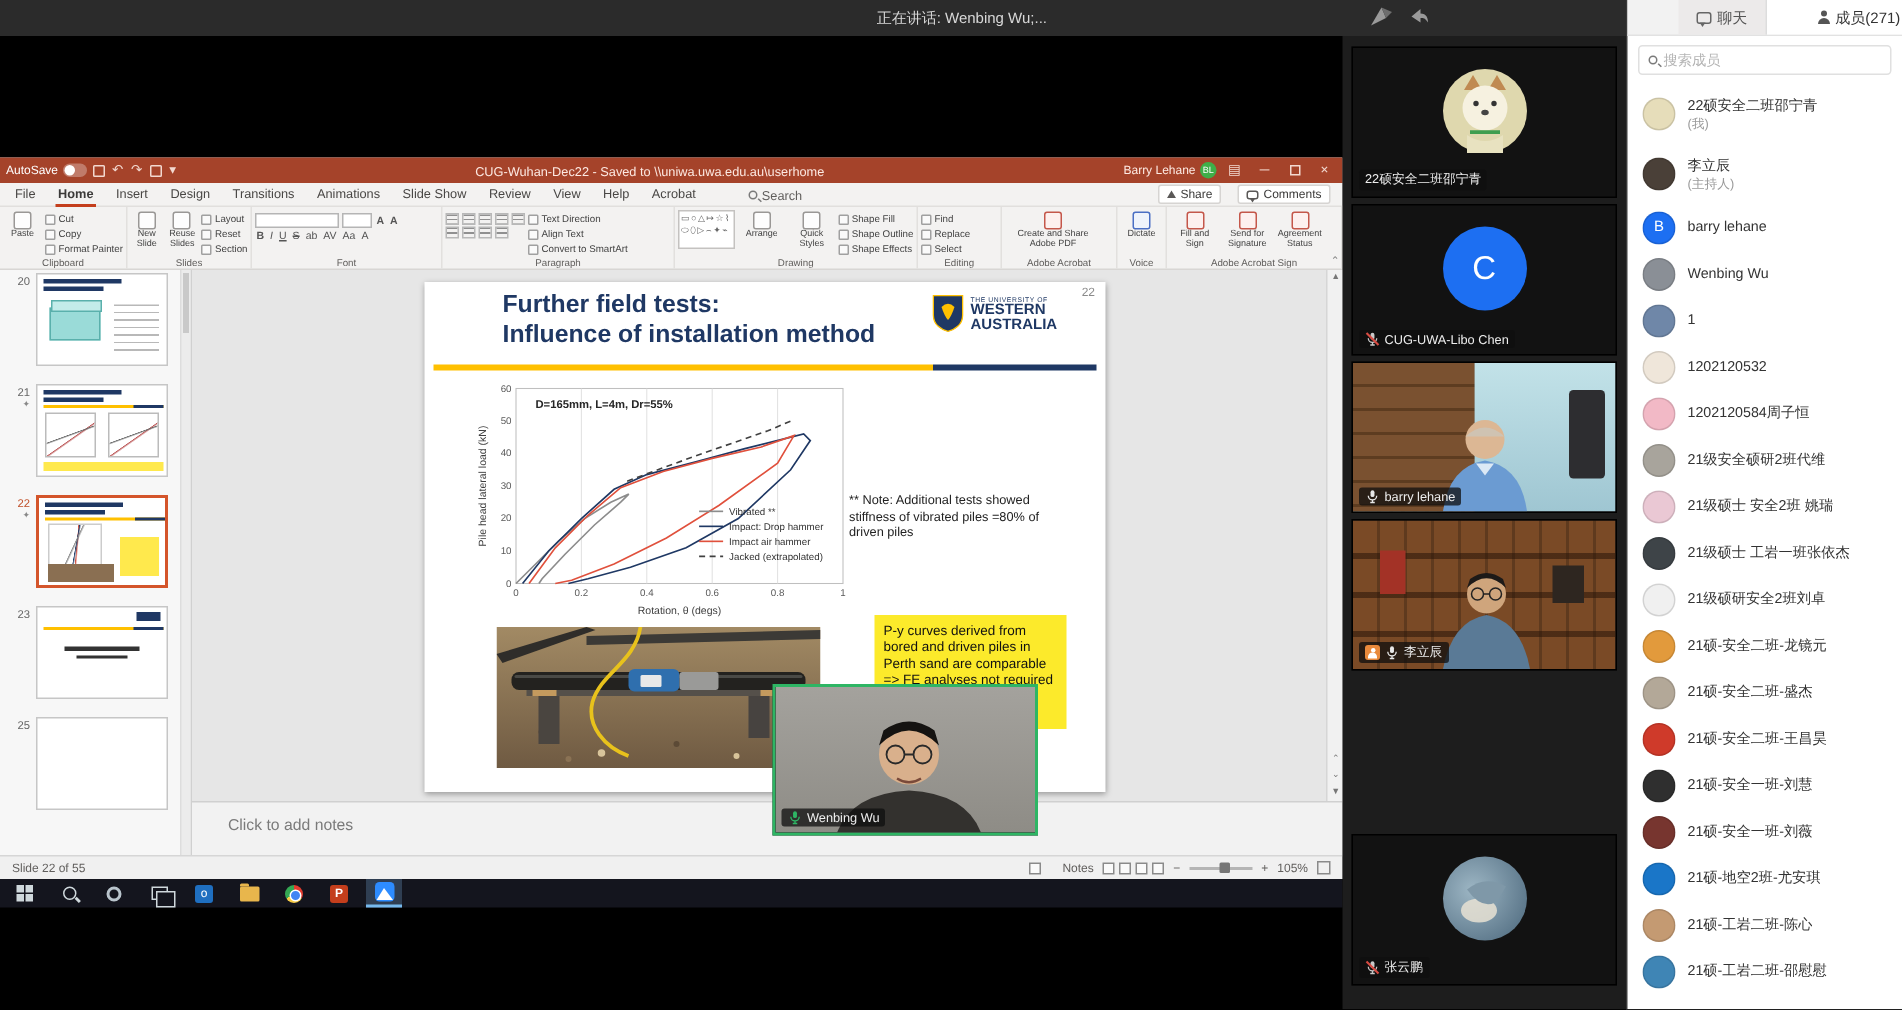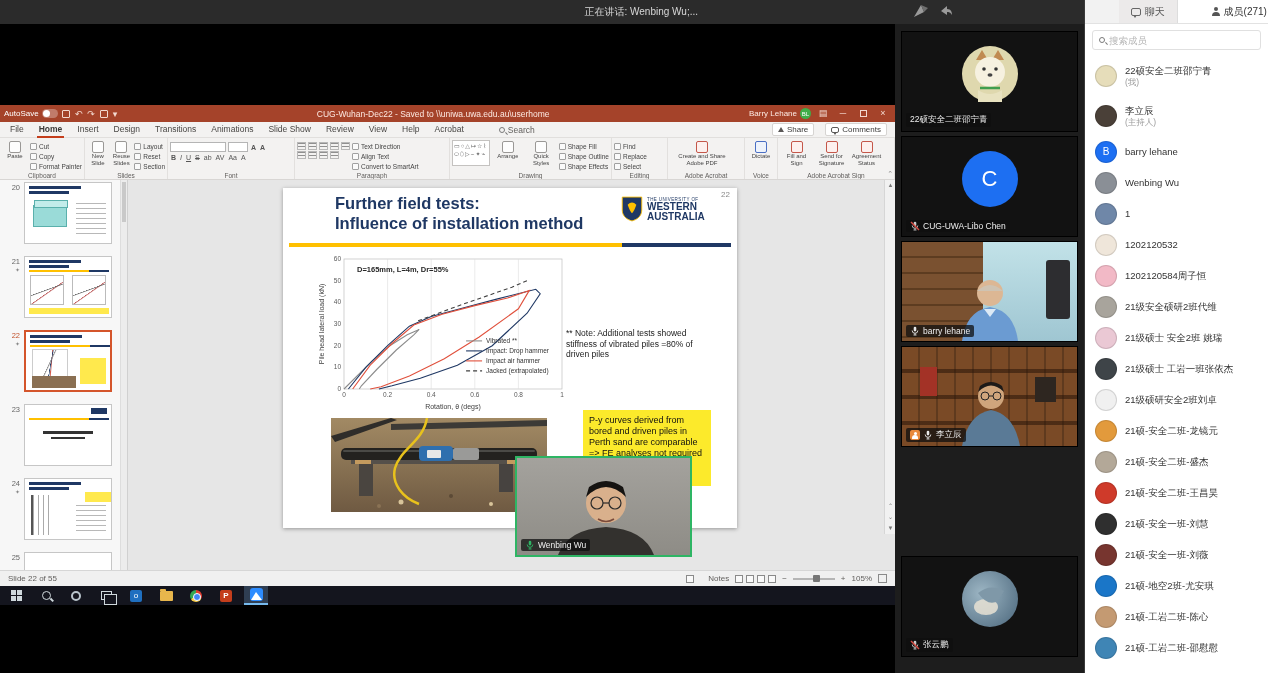--- a/index.html
+++ b/index.html
@@ -446,28 +446,20 @@
             </div>
             <div class="thumb-row">
               <div class="thumb-numcol">23</div>
               <div class="thumb">
                 <div class="t-logo"></div>
                 <div class="t-rule"></div>
                 <div class="t-centertext">
                   <i></i>
                   <i></i>
                 </div>
-              </div>
-            </div>
-            <div class="thumb-row">
-              <div class="thumb-numcol">24<div class="thumb-star">✦</div></div>
-              <div class="thumb">
-                <div class="t-title hl"></div>
-                <div class="t-diag"></div>
-                <div class="t-tablemini r"></div>
               </div>
             </div>
             <div class="thumb-row">
               <div class="thumb-numcol">25</div>
               <div class="thumb"></div>
             </div>
           </div>
         <div class="rightcol">
           <div class="canvas">
             <div class="slide">
@@ -559,20 +551,23 @@
             </div>
             <div class="vscroll">
               <div class="vs-arrow">▲</div>
               <div class="vs-bottom">
                 <div class="vs-arrow">⌃</div>
                 <div class="vs-arrow">⌄</div>
                 <div class="vs-arrow">▼</div>
               </div>
             </div>
           </div>
+          <div class="notesbar">
+            <span>Click to add notes</span>
+          </div>
         </div>
       </div>
 
       <div class="statusbar">
         <span>Slide 22 of 55</span>
         <span class="sb-right">
           <span style="display:flex;align-items:center;gap:14px;">
             <span class="sb-vchip"></span>
             <span>Notes</span>
           </span>

